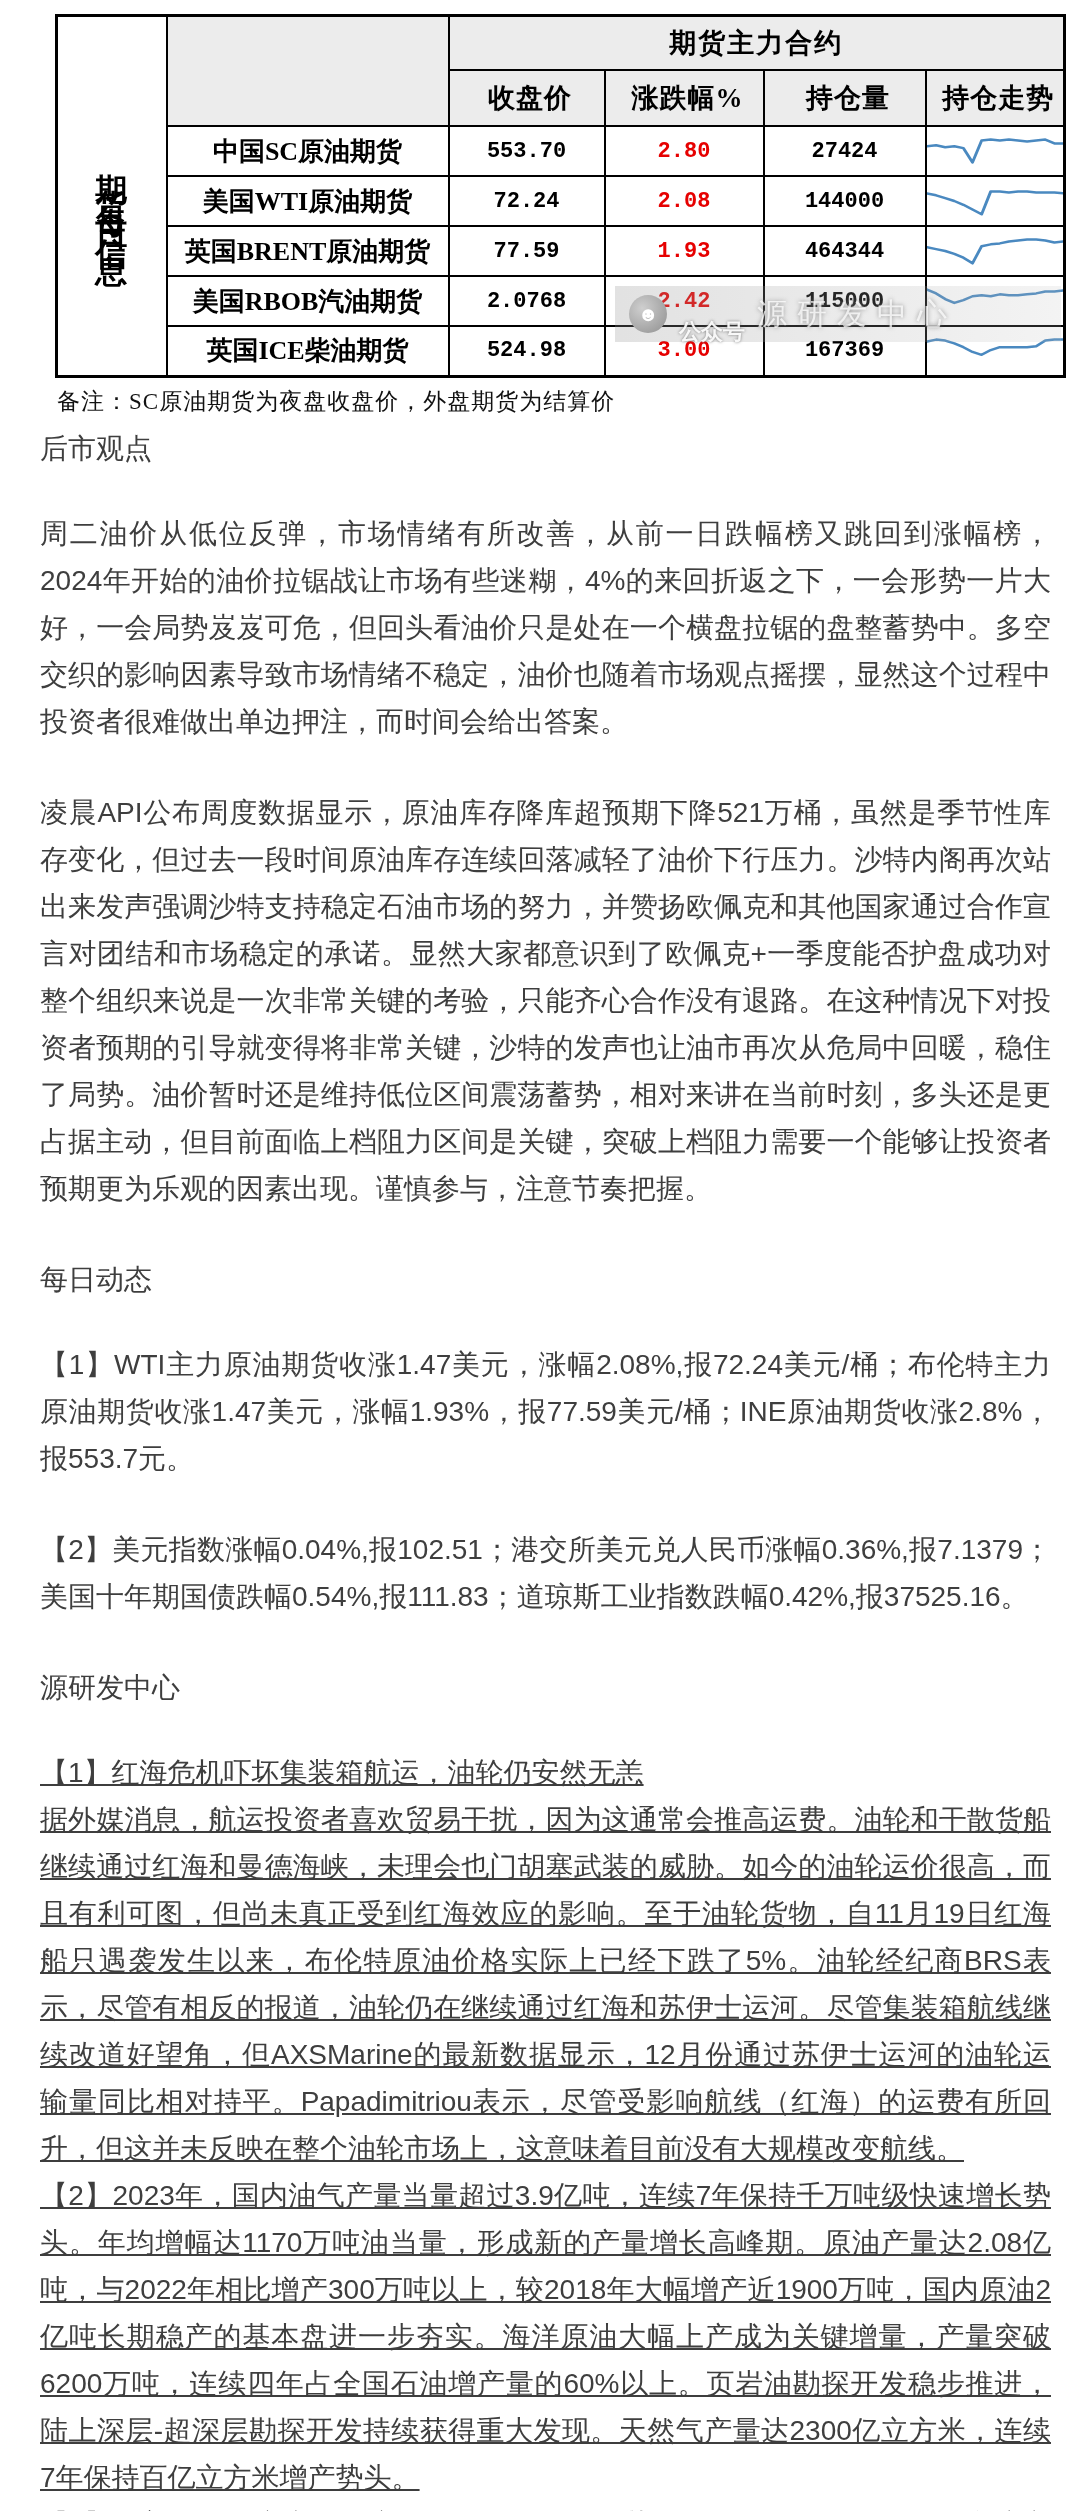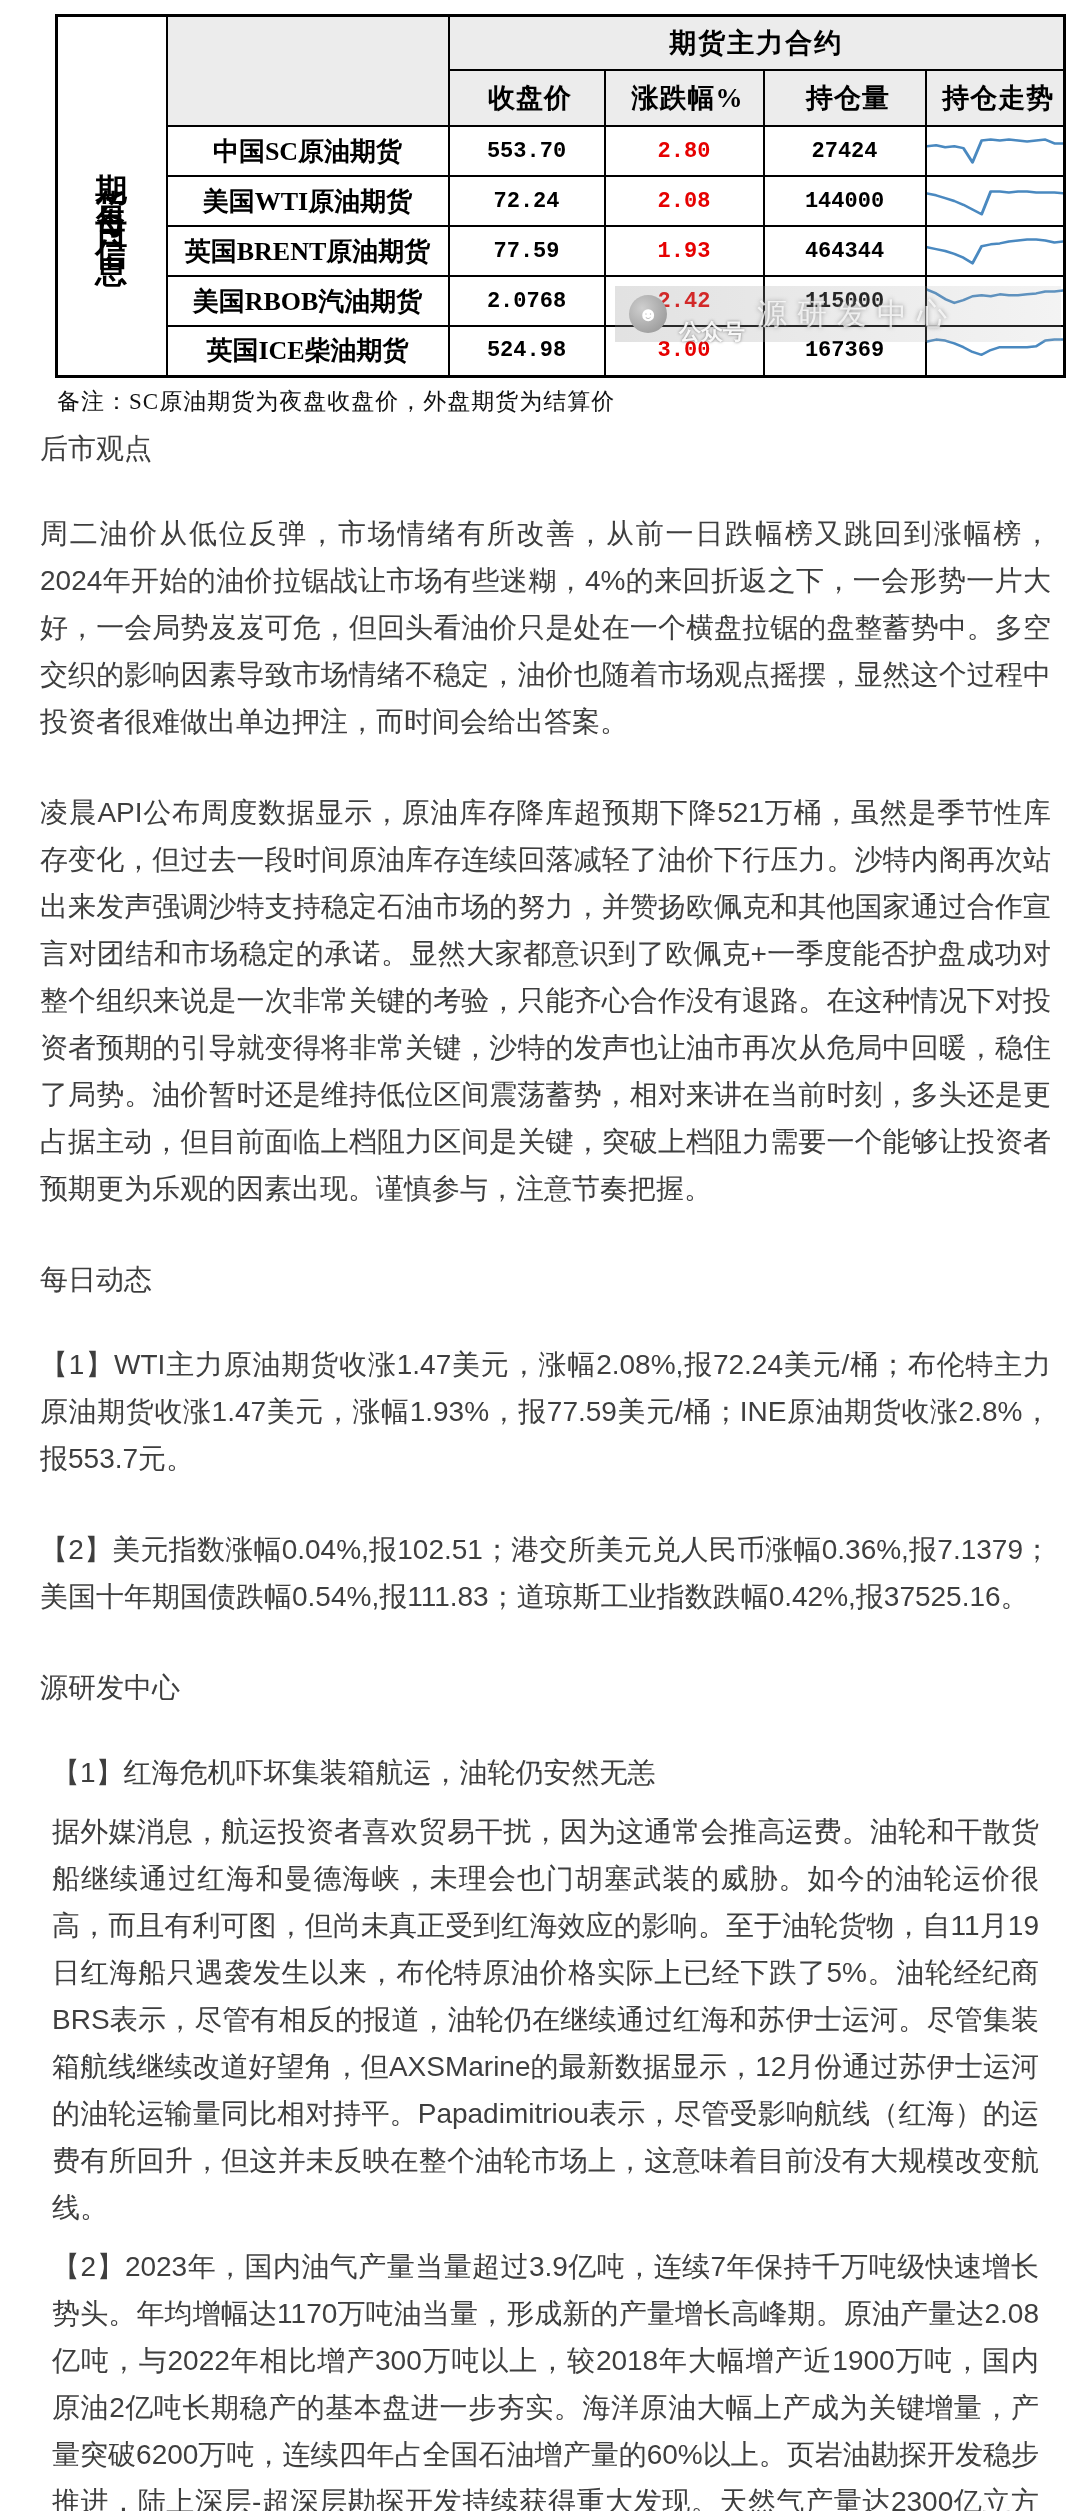--- a/index.html
+++ b/index.html
@@ -73,21 +73,21 @@
     font-size:23px;color:#111;letter-spacing:1px;
   }
   .article{
     margin:8px 38px 0 40px;
     font-size:28px;color:var(--body);line-height:47px;
     text-align:justify;
   }
   .article p{padding:0;}
   .article p.heading{margin:0 0 38px;text-align:left;}
   .article p.para{margin:4px 0 44px;}
-  .article p.news{margin:12px;}
+  .article p.news{margin:0;text-decoration:underline;}
 </style>
 </head>
 <body>
 
 <div class="table-wrap">
   <table class="futures">
     <colgroup>
       <col style="width:110px">
         <col style="width:282px">
         <col style="width:156px">

